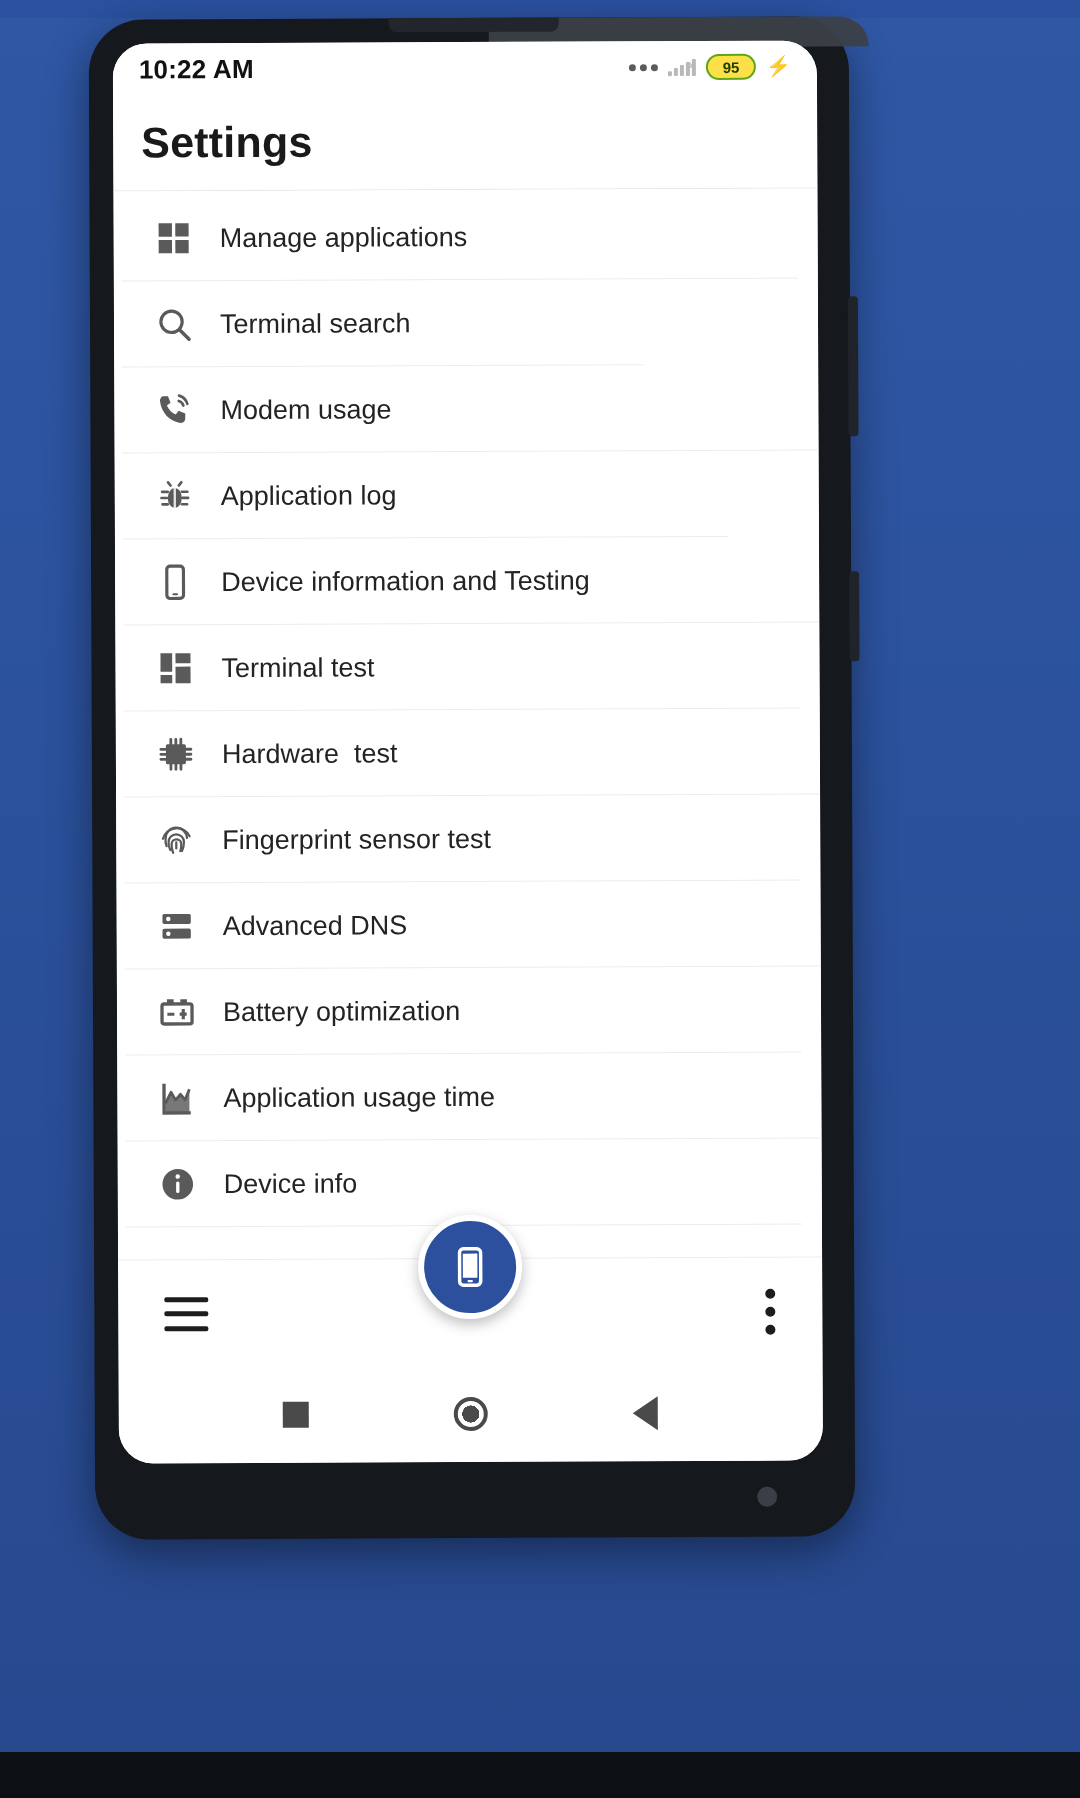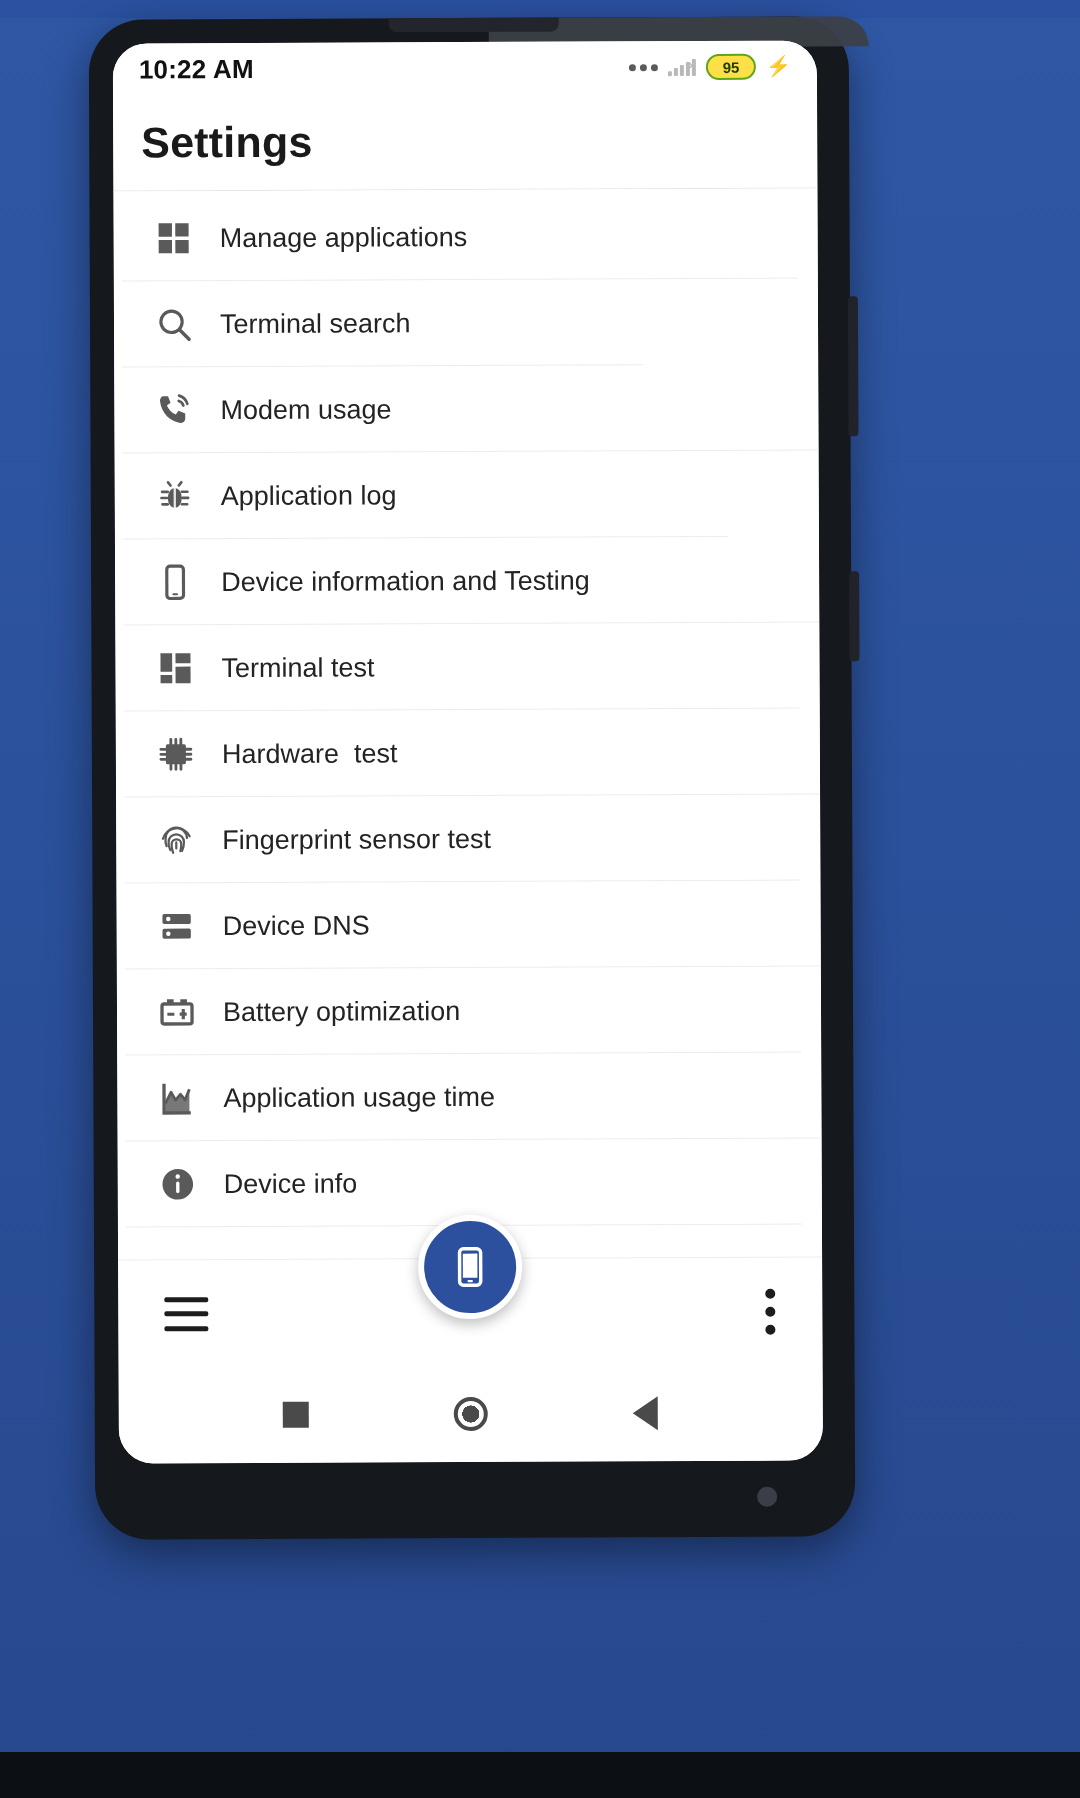--- a/index.html
+++ b/index.html
@@ -294,21 +294,21 @@
         </div>
         <div class="row">
           <span class="ic">
             <svg width="40" height="40" viewBox="0 0 24 24">
               <rect x="3.5" y="4.6" width="17" height="6" rx="1" fill="#5a5a5a"></rect>
               <rect x="3.5" y="13.4" width="17" height="6" rx="1" fill="#5a5a5a"></rect>
               <circle cx="7" cy="7.6" r="1.35" fill="#fff"></circle>
               <circle cx="7" cy="16.4" r="1.35" fill="#fff"></circle>
             </svg>
           </span>
-          <span class="row-label">Device DNS</span>
+          <span class="row-label">Advanced DNS</span>
           <span class="divider" style="width: 100%;"></span>
         </div>
         <div class="row">
           <span class="ic">
             <svg width="40" height="40" viewBox="0 0 24 24">
               <rect x="3" y="7" width="18" height="12" rx="1.3" fill="none" stroke="#5a5a5a" stroke-width="2"></rect>
               <rect x="6" y="4.2" width="4" height="2.8" fill="#5a5a5a"></rect>
               <rect x="14" y="4.2" width="4" height="2.8" fill="#5a5a5a"></rect>
               <rect x="6.2" y="12.2" width="4.2" height="1.9" fill="#5a5a5a"></rect>
               <rect x="13.6" y="12.2" width="4.2" height="1.9" fill="#5a5a5a"></rect>

